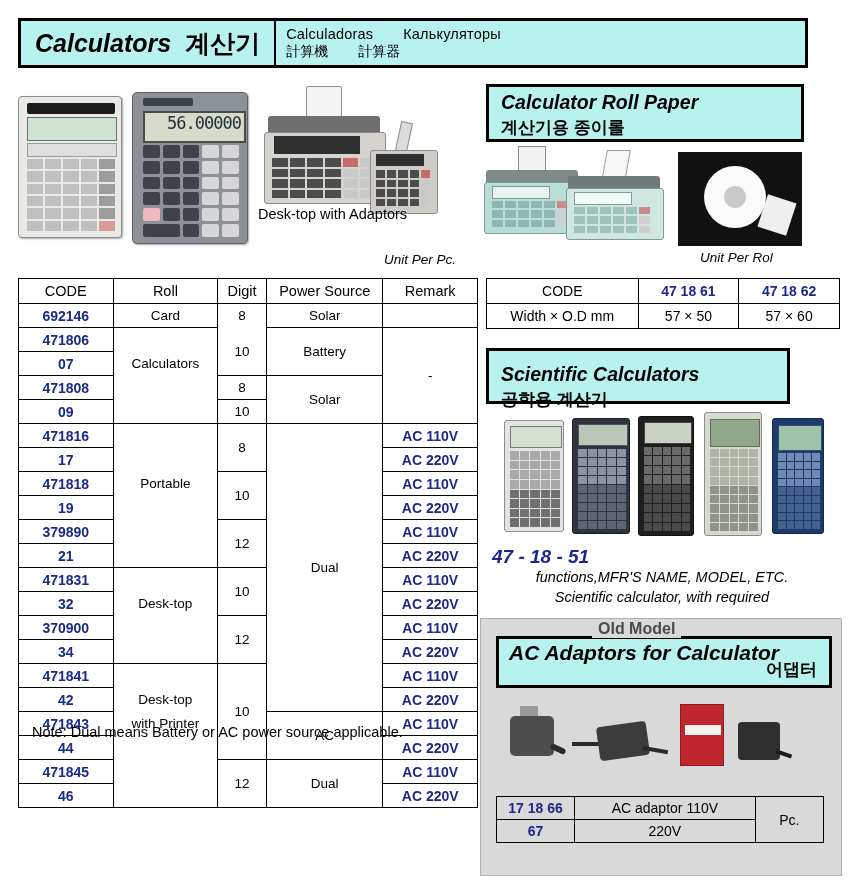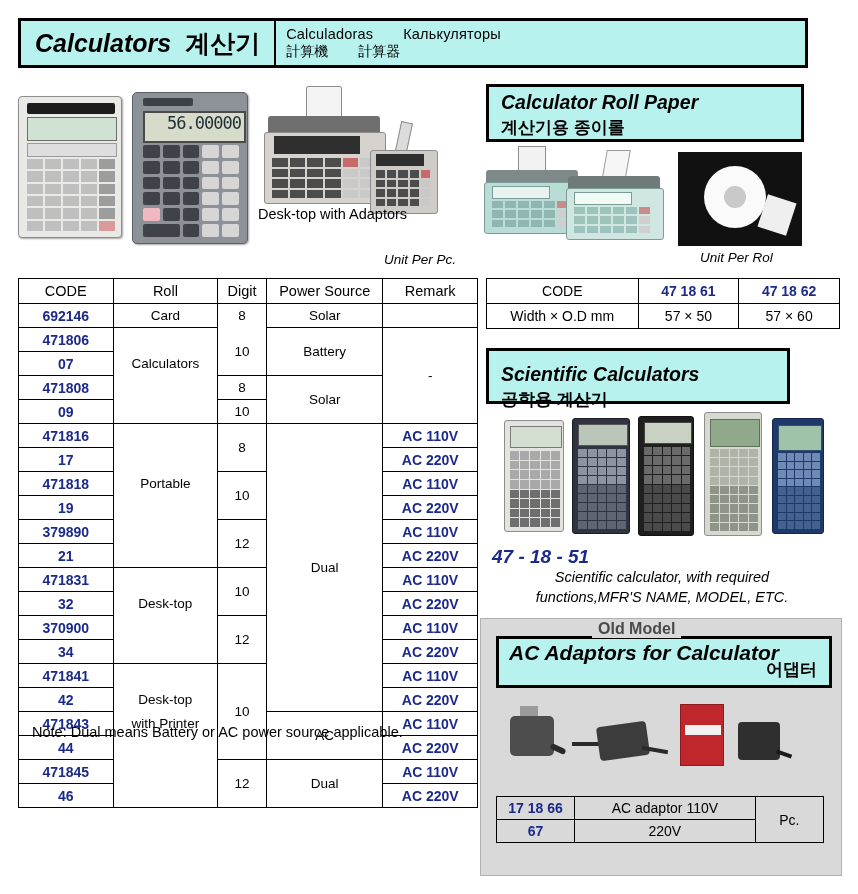--- a/index.html
+++ b/index.html
@@ -761,22 +761,22 @@
       <span style="background:#45628f;"></span>
         <span style="background:#45628f;"></span>
         <span style="background:#45628f;"></span>
         <span style="background:#45628f;"></span>
         <span style="background:#45628f;"></span>
     </div>
   </div>
 
   <div id="sci-code">47 - 18 - 51</div>
   <div id="sci-desc">
+    <div>functions,MFR'S NAME, MODEL, ETC.</div>
     <div>Scientific calculator, with required</div>
-    <div>functions,MFR'S NAME, MODEL, ETC.</div>
   </div>
 
   <div id="ac-panel"></div>
   <div id="old-model">Old Model</div>
   <div class="banner" id="ac-banner">
     <span class="en">AC Adaptors for Calculator</span>
     <span class="kr">어댑터</span>
   </div>
 
   <div class="dev" style="left:506px;top:706px;width:56px;height:62px;">

